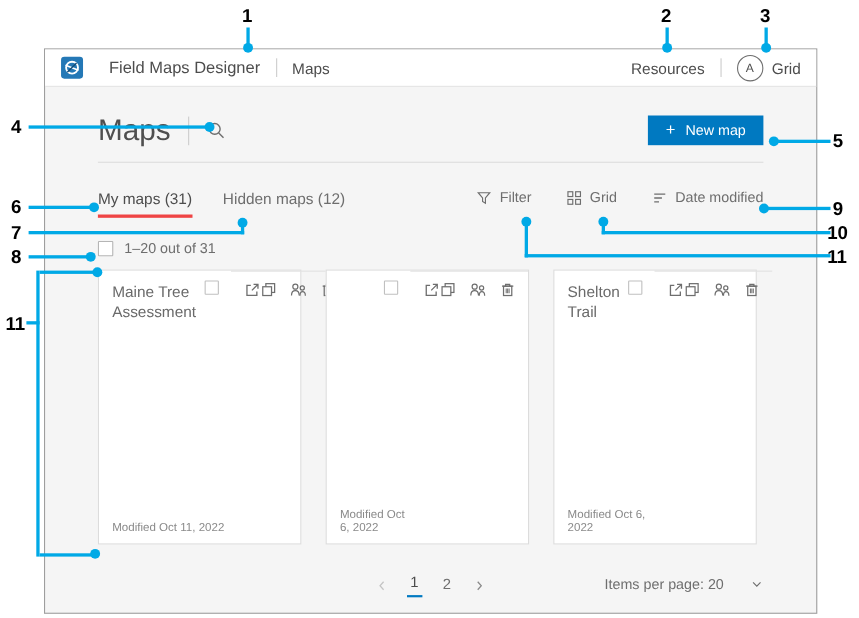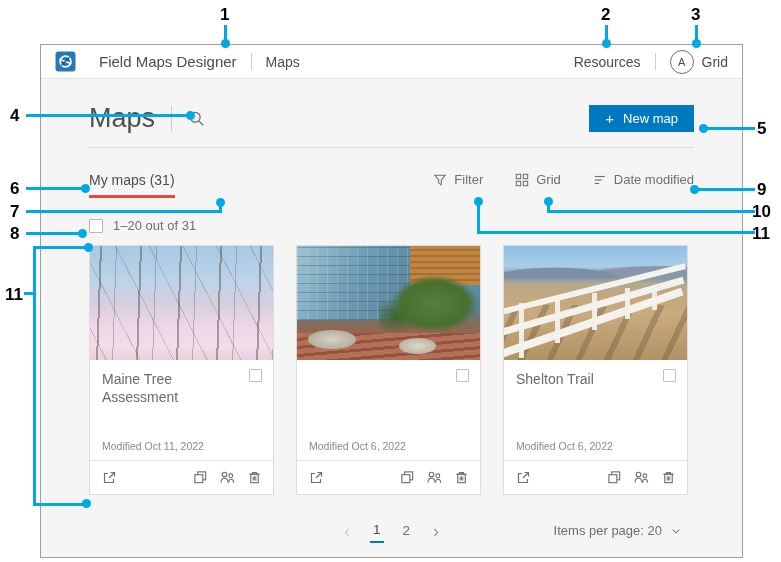--- a/index.html
+++ b/index.html
@@ -37,21 +37,21 @@
   .tab.active { color:#4d4d4d; border-bottom:3px solid #ef4444; }
   .controls { display:flex; gap:32px; align-items:center; }
   .control { display:flex; align-items:flex-end; gap:7px; font-size:13px; color:#6e6e6e; cursor:pointer; }
 
   .count-row { margin-top:20px; display:flex; align-items:center; gap:10px;
     font-size:13px; color:#6e6e6e; }
   .cbx { width:14px; height:14px; background:#fff; border:1px solid #b5b5b5; border-radius:1px; }
 
   .cards { margin-top:12px; display:flex; gap:22px; }
   .card { width:185px; height:250px; background:#fff; border:1px solid #dcdcdc;
-    display:flex; flex-direction:column; }
+    display:flex; flex-direction:row; }
   .thumb { height:114px; position:relative; overflow:hidden; flex:none; }
   .card-body { flex:1; position:relative; padding:10px 12px; }
   .card-title { font-size:14px; color:#6a6a6a; padding-right:20px; line-height:1.3; }
   .card-cbx { position:absolute; top:9px; right:11px; width:13px; height:13px;
     border:1px solid #c0c0c0; background:#fff; border-radius:1px; }
   .card-modified { position:absolute; left:12px; bottom:8px; font-size:10.5px; color:#8a8a8a; }
   .card-footer { flex:none; height:34px; border-top:1px solid #e2e2e2; display:flex;
     align-items:center; justify-content:space-between; padding:0 11px; }
   .icon-group { display:flex; gap:11px; align-items:center; }
   .ic { display:inline-flex; cursor:pointer; }
@@ -92,22 +92,22 @@
   .post2 { left:28%; top:45%; height:40%; }
   .post3 { left:48%; top:41%; height:33%; }
   .post4 { left:66%; top:37%; height:27%; }
   .post5 { left:81%; top:34%; height:22%; }
 
   .bottom-bar { margin-top:27px; position:relative; height:26px; }
   .pagination { display:flex; justify-content:center; align-items:center; gap:16px;
     font-size:13.5px; }
   .pg-num { color:#6e6e6e; padding:0 3px 4px; cursor:pointer; }
   .pg-num.active { color:#4d4d4d; border-bottom:2px solid #0079c1; }
-  .items-per-page { position:absolute; right:12px; top:1px; display:flex; align-items:center;
-    gap:8px; font-size:13px; color:#6e6e6e; cursor:pointer; }
+  .items-per-page { position:absolute; right:0; top:1px; display:flex; align-items:center;
+    gap:24px; font-size:13px; color:#6e6e6e; cursor:pointer; }
 
   
   .ann-num { position:absolute; font-size:17px; font-weight:bold; color:#000; }
   .ln { position:absolute; background:#00a9e6; }
   .dot { position:absolute; width:9px; height:9px; border-radius:50%; background:#00a9e6; }
 </style>
 </head>
 <body>
 
 <div class="window">
@@ -144,20 +144,21 @@
       </span>
       <button class="btn-new">
         <span class="plus">+</span>
         <span>New map</span>
       </button>
     </div>
 
     <div class="toolbar">
       <div class="tabs">
         <span class="tab active">My maps (31)</span>
+        <span class="tab">Hidden maps (12)</span>
       </div>
       <div class="controls">
         <span class="control">
           <span class="ic">
             <svg width="14" height="14" viewBox="0 0 16 16">
               <path d="M2 2.5 H14 L9.5 8 V13.5 L6.5 11.5 V8 Z" fill="none" stroke="#6e6e6e" stroke-width="1.2"></path>
             </svg>
           </span>
           <span>Filter</span>
         </span>

